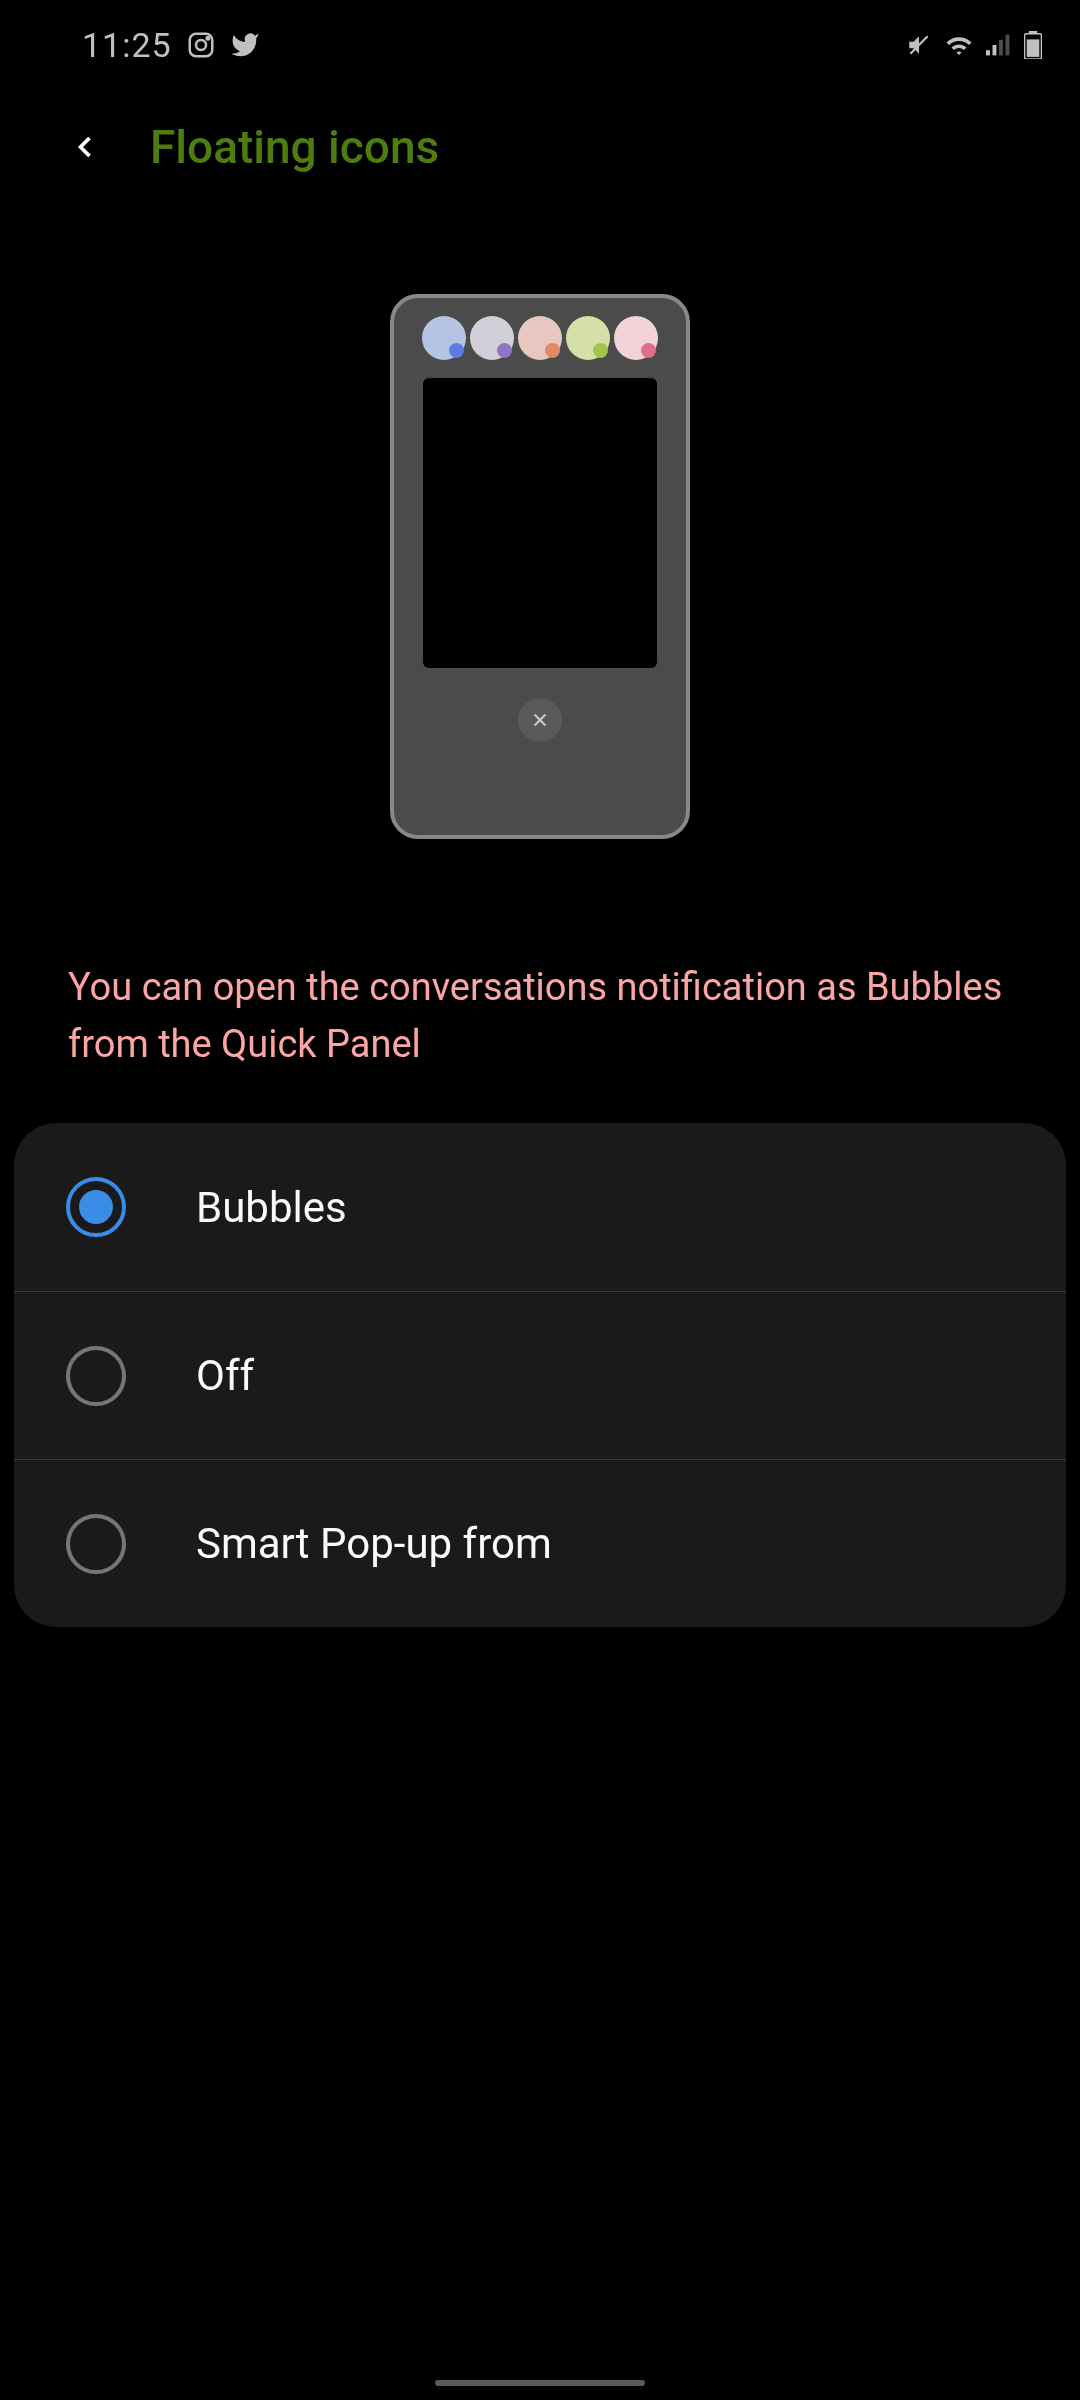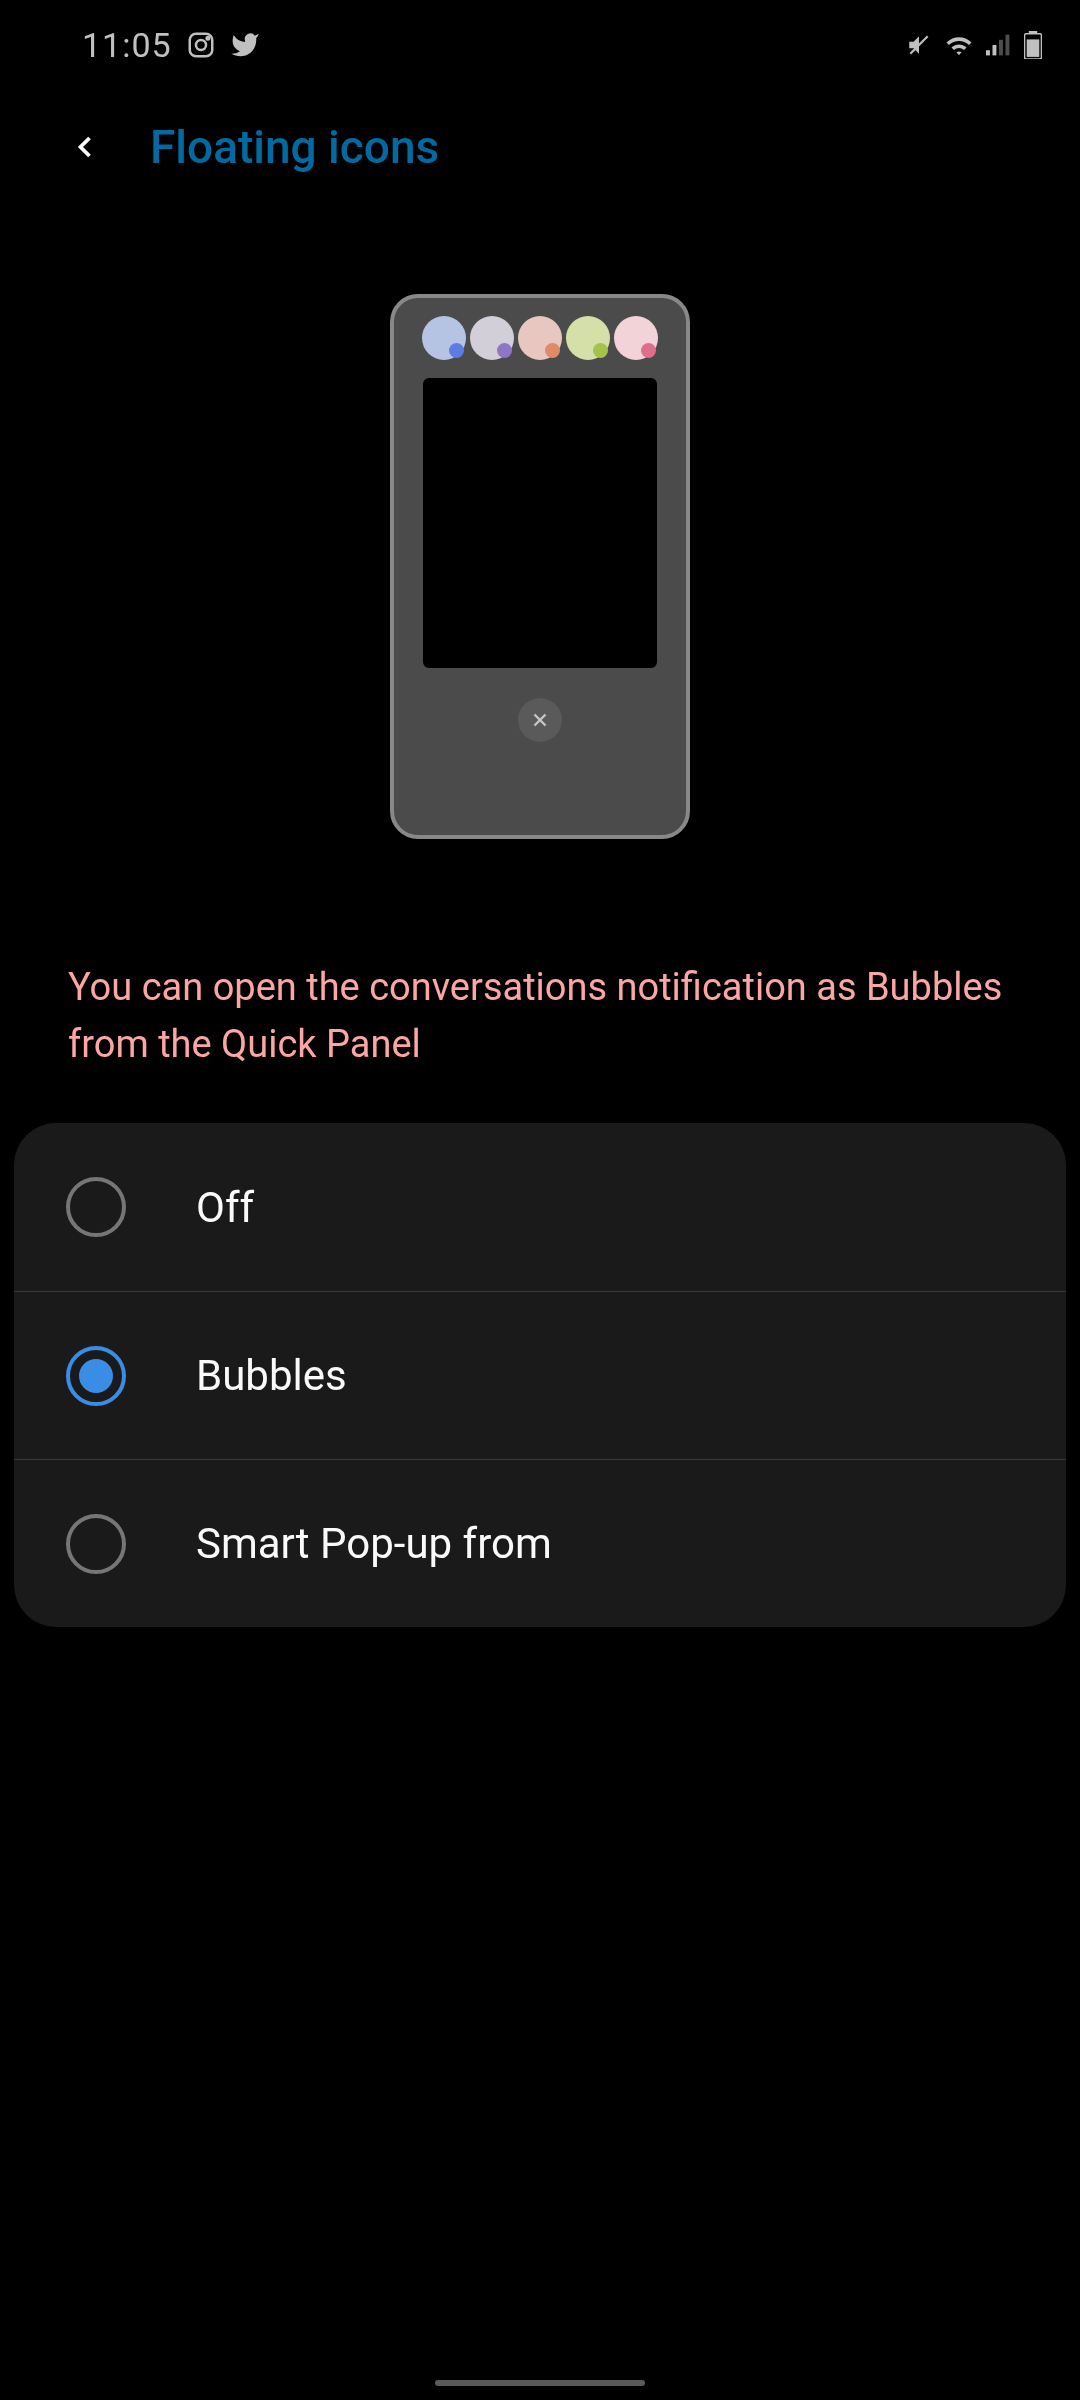--- a/index.html
+++ b/index.html
@@ -34,21 +34,21 @@
     gap: 40px;
   }
   .back-btn {
     width: 50px; height: 50px;
     display: flex; align-items: center; justify-content: center;
     background: none; border: none; cursor: pointer;
   }
   .page-title {
     font-size: 46px;
     font-weight: 500;
-    color: #0369a1;
+    color: #4d7c0f;
   }
 
   
   .preview-wrap {
     display: flex;
     justify-content: center;
     padding-top: 90px;
     padding-bottom: 60px;
   }
   .phone-mock {
@@ -159,21 +159,21 @@
     height: 6px;
     background: #5a5a5a;
     border-radius: 3px;
   }
 </style>
 </head>
 <body>
 
 <div class="status-bar">
   <div class="status-left">
-    <span class="status-time">11:05</span>
+    <span class="status-time">11:25</span>
     <span class="status-icon">
       <svg width="30" height="30" viewBox="0 0 24 24" fill="none" stroke="#c0c0c0" stroke-width="2">
         <rect x="3" y="3" width="18" height="18" rx="5"></rect>
         <circle cx="12" cy="12" r="4"></circle>
         <circle cx="17.5" cy="6.5" r="1" fill="#c0c0c0"></circle>
       </svg>
     </span>
     <span class="status-icon">
       <svg width="30" height="30" viewBox="0 0 24 24" fill="#c0c0c0">
         <path d="M23 3a10.9 10.9 0 01-3.14 1.53A4.48 4.48 0 0012 8.5v1A10.66 10.66 0 013 4s-4 9 5 13a11.64 11.64 0 01-7 2c9 5 20 0 20-11.5a4.5 4.5 0 00-.08-.83A7.72 7.72 0 0023 3z"></path>
@@ -236,26 +236,26 @@
         <line x1="18" y1="6" x2="6" y2="18"></line>
       </svg>
     </div>
   </div>
 </div>
 
 <p class="description">You can open the conversations notification as Bubbles from the Quick Panel</p>
 
 <div class="options-card">
   <div class="option-row">
+    <span class="radio checked"></span>
+    <span class="option-label">Bubbles</span>
+  </div>
+  <div class="option-row">
     <span class="radio"></span>
     <span class="option-label">Off</span>
-  </div>
-  <div class="option-row">
-    <span class="radio checked"></span>
-    <span class="option-label">Bubbles</span>
   </div>
   <div class="option-row">
     <span class="radio"></span>
     <span class="option-label">Smart Pop-up from</span>
   </div>
 </div>
 
 <div class="nav-indicator"></div>
 
 </body></html>

